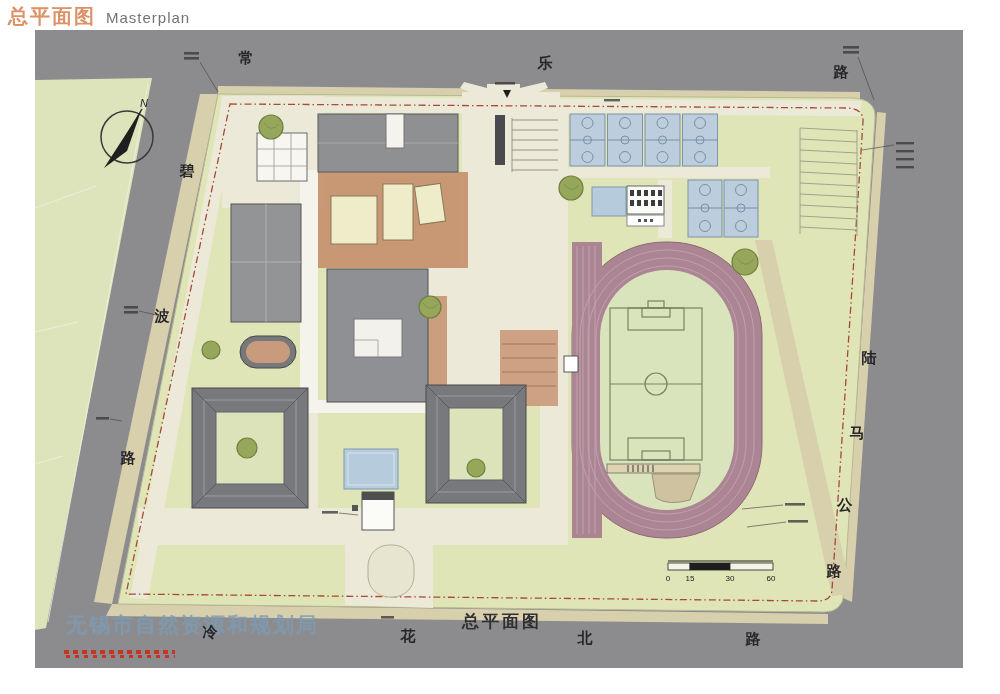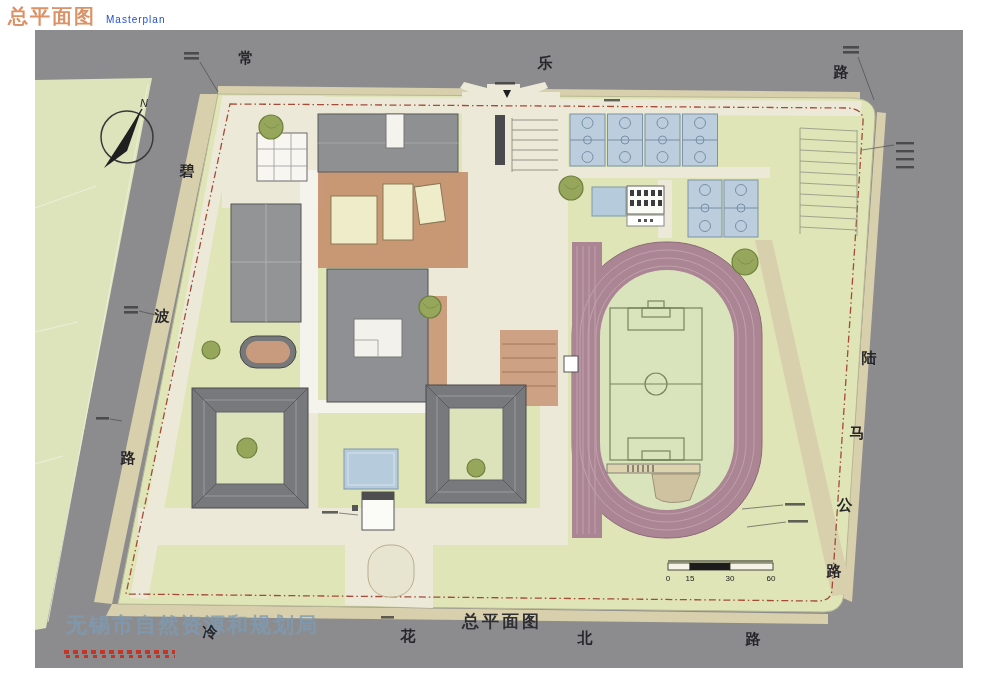--- a/index.html
+++ b/index.html
@@ -1,20 +1,20 @@
 <!DOCTYPE html>
 <html><head>
 <meta charset="utf-8">
 <style>
   html,body{margin:0;padding:0;background:#ffffff;}
   #page{position:relative;width:1000px;height:694px;background:#ffffff;overflow:hidden;
         font-family:"Liberation Sans", sans-serif;}
   #hdr{position:absolute;left:8px;top:3px;display:flex;align-items:baseline;gap:10px;}
   #hdr .zh{color:#dc9266;font-size:20px;font-weight:bold;letter-spacing:2px;}
-  #hdr .en{color:#1d4ed8;font-size:10px;letter-spacing:1px;}
+  #hdr .en{color:#737373;font-size:15px;letter-spacing:1px;}
   svg text{font-family:"Liberation Sans", sans-serif;}
   .roadchar{font-size:15px;font-weight:600;fill:#26262a;}
   .cap{font-size:17px;font-weight:700;fill:#303034;letter-spacing:3px;}
   .tick{font-size:8px;fill:#222;}
   .wm{font-size:21px;font-weight:700;fill:#7d9cb5;opacity:.8;letter-spacing:2px;}
 </style>
 </head>
 <body>
 
 <div id="page">

